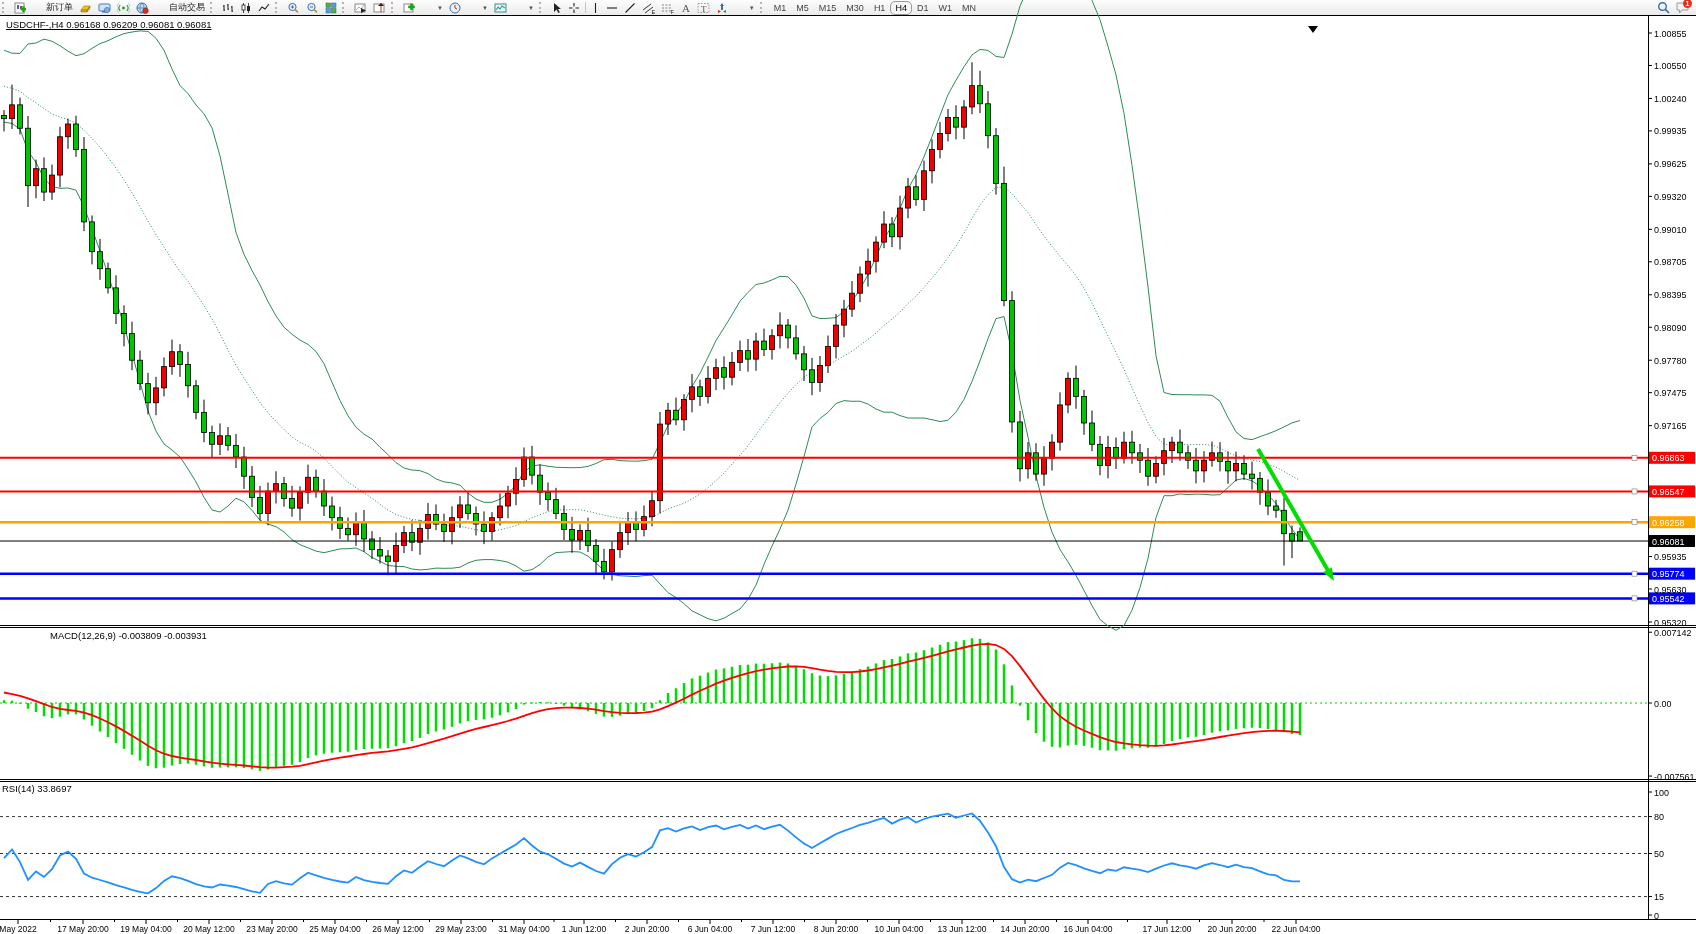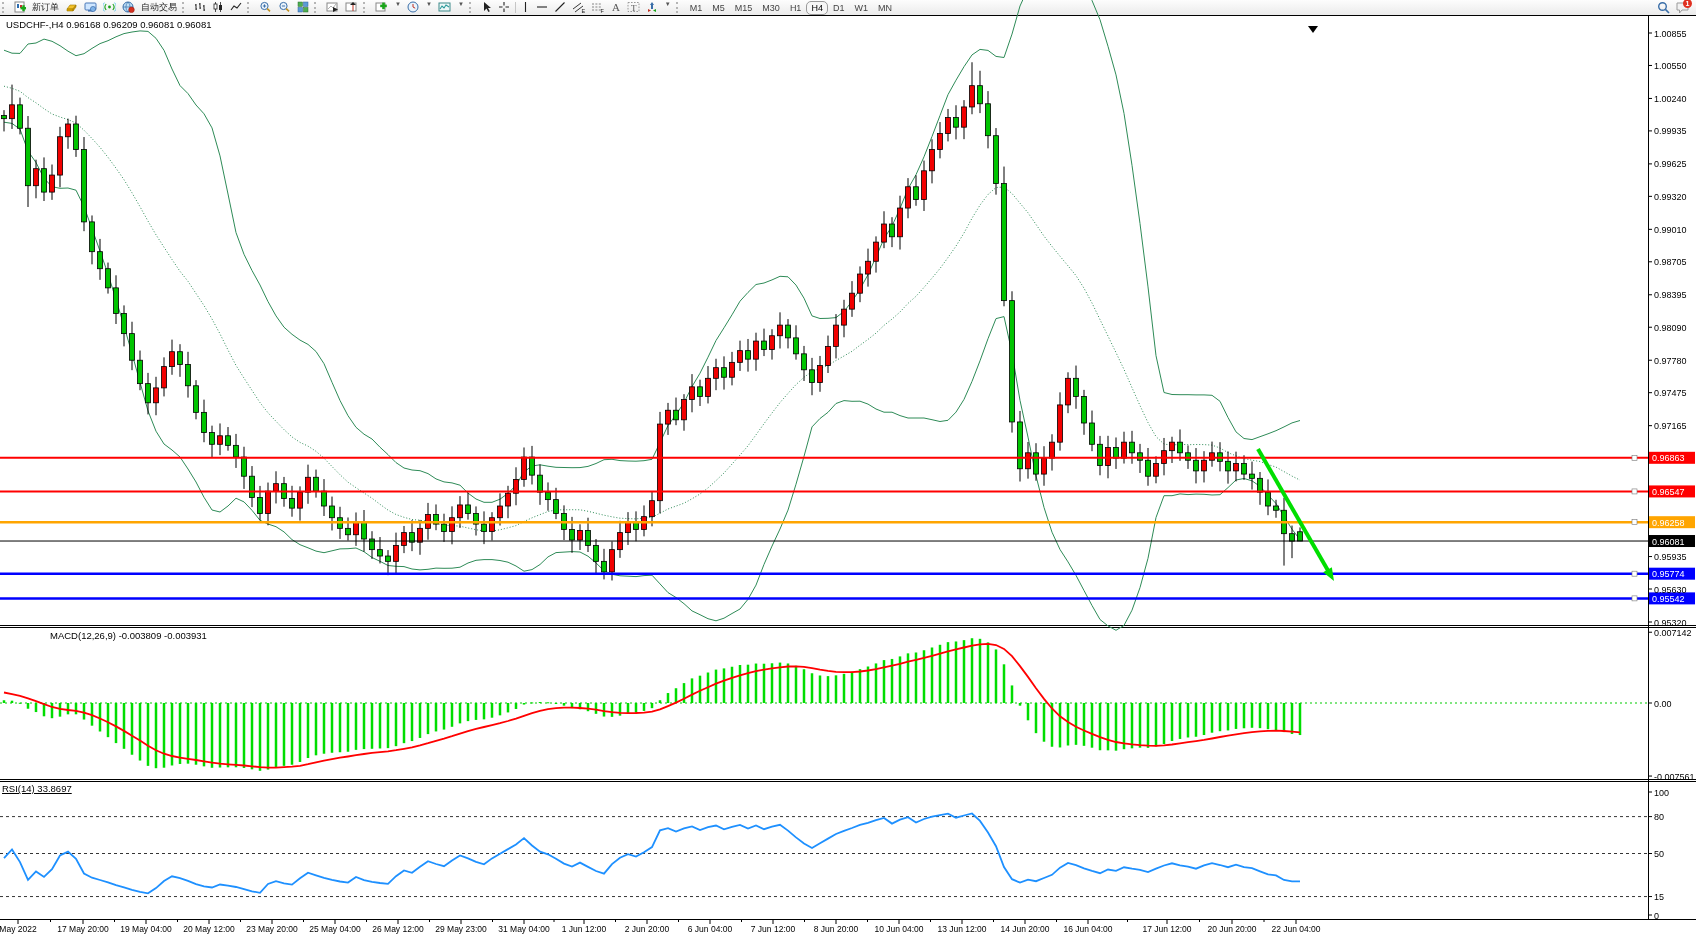--- a/index.html
+++ b/index.html
@@ -2,21 +2,21 @@
 <html><head>
 <meta charset="utf-8">
 <style>
   html,body{margin:0;padding:0;background:#fff;width:1696px;height:934px;overflow:hidden;
     font-family:"Liberation Sans","DejaVu Sans",sans-serif;}
   
   .toolbar{position:absolute;left:0;top:0;width:1696px;height:15px;
     background:linear-gradient(#fdfdfd,#ebebeb);border-bottom:1px solid #8f8f8f;
     display:flex;align-items:center;font-size:9px;color:#333;user-select:none;}
   .grip{width:4px;height:11px;border-left:2px dotted #b5b5b5;margin:0 3px 0 2px;}
-  .tbtn{display:flex;gap:6px;padding:0 3px;height:13px;cursor:default;}
+  .tbtn{display:flex;align-items:center;gap:20px;padding:0 3px;height:13px;cursor:default;}
   .tbtn svg{display:block}
   .tlabel{font-size:9px;color:#222;white-space:nowrap;}
   .sep{width:1px;height:11px;background:#c6c6c6;margin:0 2px;}
   .dd{font-size:6px;color:#555;margin-left:1px;}
   .tf{display:flex;align-items:center;height:13px;}
   .tf-btn{padding:0 4px;height:12px;line-height:12px;color:#444;border:1px solid transparent;}
   .tf-btn.active{background:#f6f6f6;border:1px solid #9a9a9a;border-radius:5px;color:#000;}
   .tb-right{margin-left:auto;display:flex;align-items:center;gap:6px;padding-right:6px;}
   .chat-wrap{position:relative;width:14px;height:13px;}
   .badge{position:absolute;right:-2px;top:-2px;width:9px;height:9px;background:#e03020;
@@ -892,15 +892,15 @@
     <line x1="1167" y1="919.5" x2="1167" y2="924" stroke="#000" stroke-width="1" stroke-dasharray="none"></line>
     <line x1="1199.5" y1="919.5" x2="1199.5" y2="922" stroke="#000" stroke-width="1" stroke-dasharray="none"></line>
     <text x="1167" y="931.5" font-size="8.5" fill="#000" text-anchor="middle" font-family="Liberation Sans, sans-serif">17 Jun 12:00</text>
     <line x1="1232" y1="919.5" x2="1232" y2="924" stroke="#000" stroke-width="1" stroke-dasharray="none"></line>
     <line x1="1264" y1="919.5" x2="1264" y2="922" stroke="#000" stroke-width="1" stroke-dasharray="none"></line>
     <text x="1232" y="931.5" font-size="8.5" fill="#000" text-anchor="middle" font-family="Liberation Sans, sans-serif">20 Jun 20:00</text>
     <line x1="1296" y1="919.5" x2="1296" y2="924" stroke="#000" stroke-width="1" stroke-dasharray="none"></line>
     <text x="1296" y="931.5" font-size="8.5" fill="#000" text-anchor="middle" font-family="Liberation Sans, sans-serif">22 Jun 04:00</text>
   </svg>
 
-<div class="pane-label" style="left:6px;top:19px;">USDCHF-,H4 0.96168 0.96209 0.96081 0.96081</div>
+<div class="pane-label" style="left:6px;top:19px;text-decoration:underline;">USDCHF-,H4 0.96168 0.96209 0.96081 0.96081</div>
 <div class="pane-label" style="left:2px;top:630px;margin-left:48px;">MACD(12,26,9) -0.003809 -0.003931</div>
-<div class="pane-label" style="left:2px;top:783px;text-decoration:underline;">RSI(14) 33.8697</div>
+<div class="pane-label" style="left:2px;top:783px;">RSI(14) 33.8697</div>
 
 </body></html>

